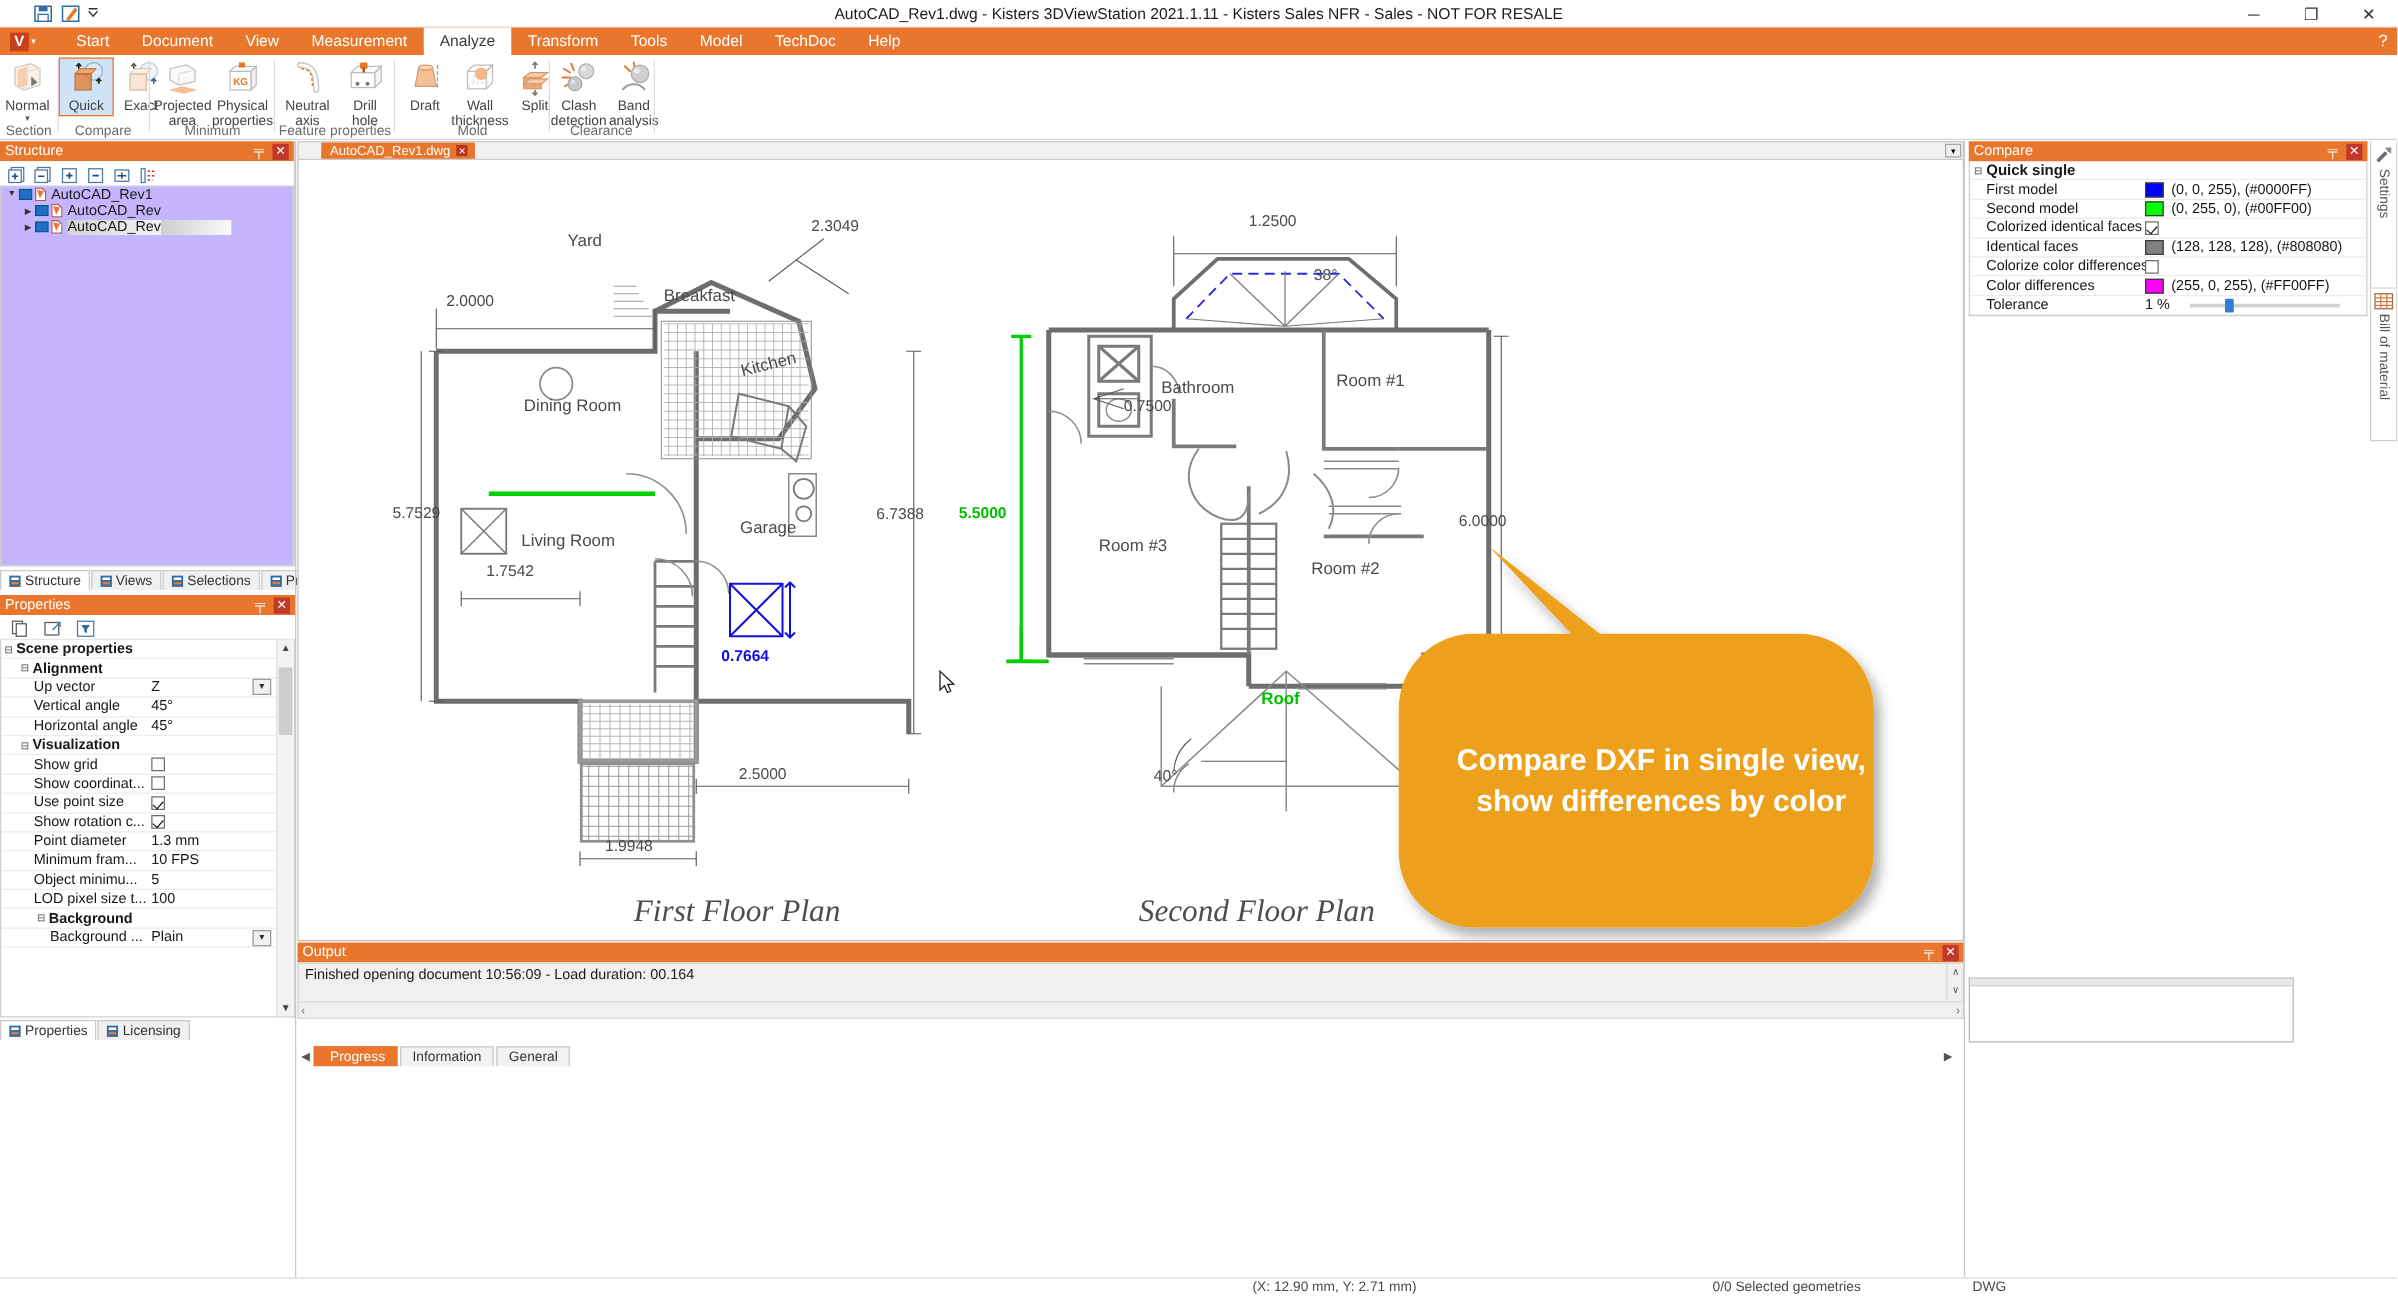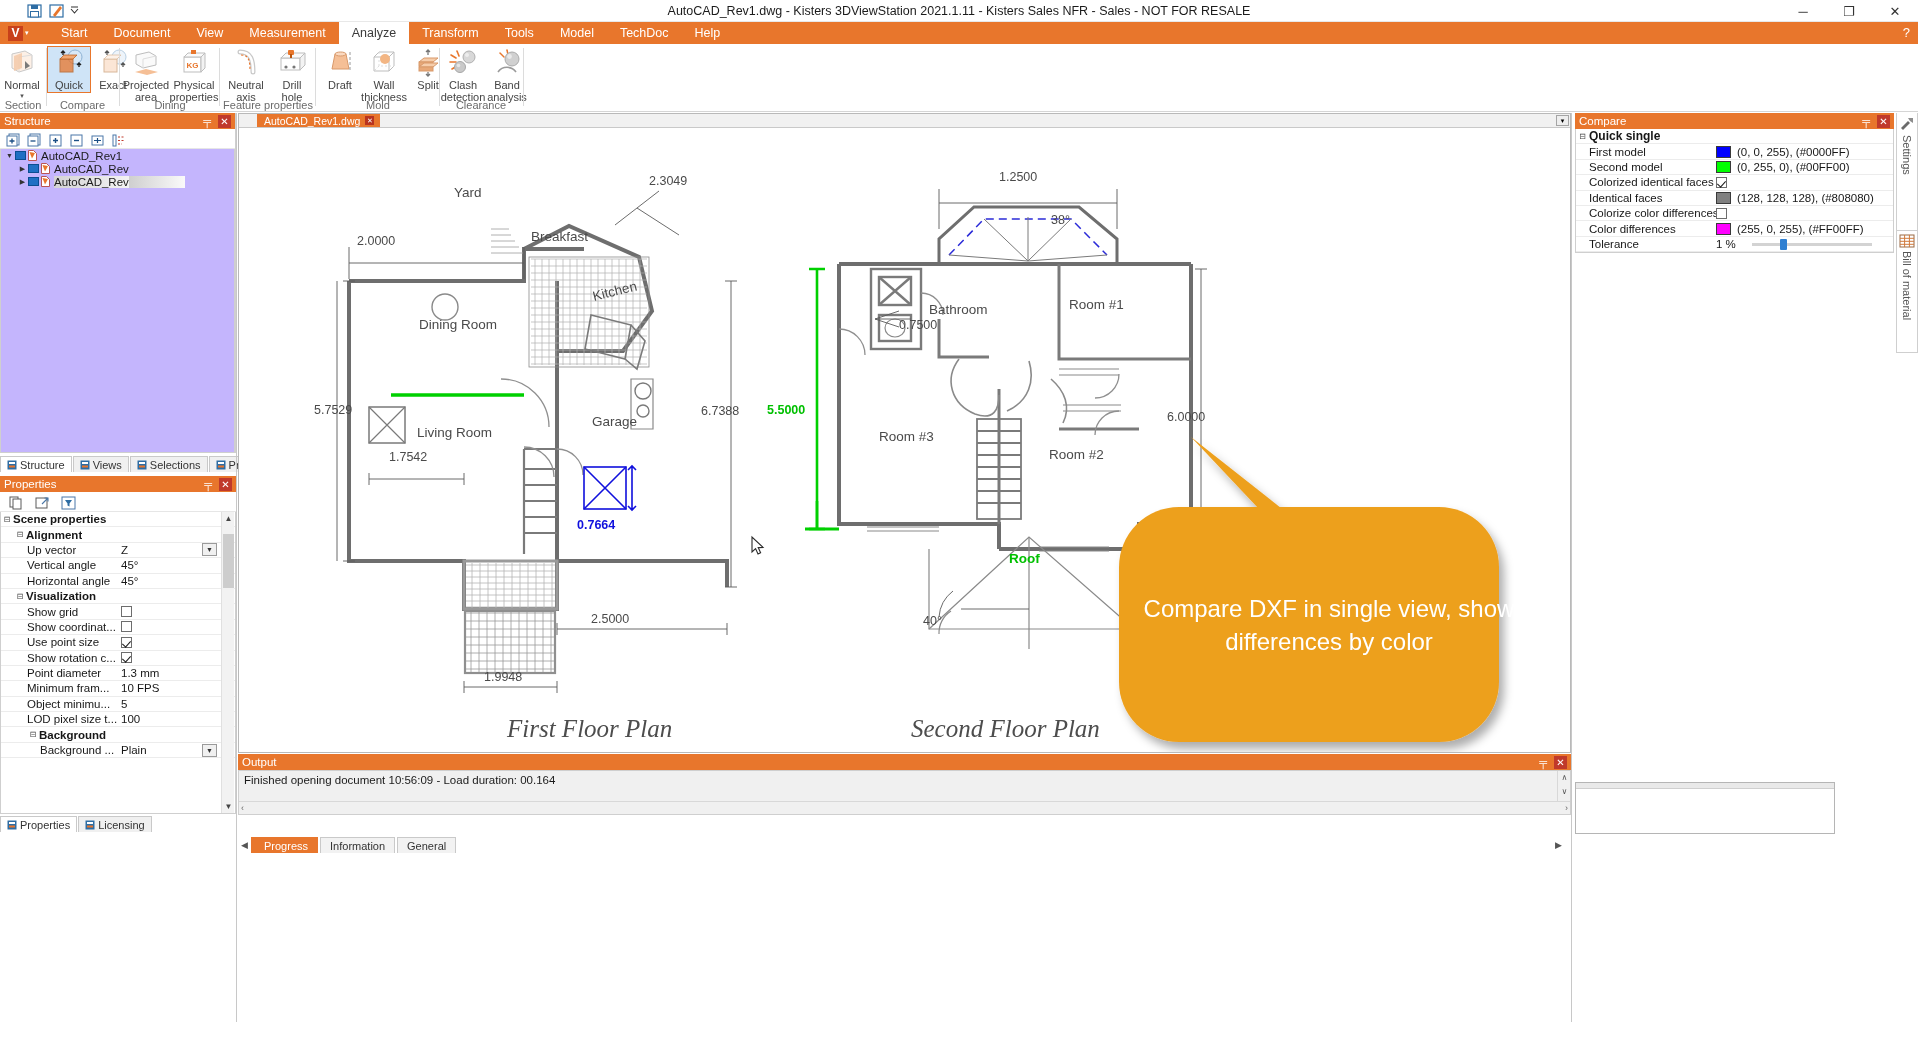--- a/index.html
+++ b/index.html
@@ -352,21 +352,21 @@
               <rect x="7" y="9" width="17" height="15" fill="#fff" stroke="#bdbdbd"></rect>
               <path d="M7 9 L11 5 L28 5 L24 9 Z" fill="#fafafa" stroke="#bdbdbd"></path>
               <path d="M24 9 L28 5 L28 20 L24 24 Z" fill="#f3f3f3" stroke="#bdbdbd"></path>
               <rect x="14" y="2" width="5" height="4" fill="#e8762c"></rect>
               <text x="15.5" y="20" font-size="8" font-weight="bold" fill="#e8762c" font-family="sans-serif" text-anchor="middle">KG</text>
             </svg>
           </span>
           <span class="lbl">Physical properties</span>
         </div>
       </div>
-      <div class="rgroup-label">Dining</div>
+      <div class="rgroup-label">Minimum</div>
     </div>
     <div class="rsep" style="left:219px;"></div>
 
     <div class="rgroup" style="left:222px;width:92px;">
       <div class="rgroup-items">
         <div class="ritem">
           <span class="ico">
             <svg width="34" height="30" viewBox="0 0 34 30">
               <path d="M11 4 C22 4 24 12 24 24" stroke="#c9c9c9" stroke-width="5" fill="none" stroke-linecap="round"></path>
               <path d="M11 4 C22 4 24 12 24 24" stroke="#fff" stroke-width="2.5" fill="none" stroke-linecap="round"></path>
@@ -1001,21 +1001,21 @@
           <defs>
             <filter id="cshadow" x="-25%" y="-25%" width="160%" height="160%">
               <feDropShadow dx="5" dy="7" stdDeviation="5" flood-color="#000" flood-opacity="0.32"></feDropShadow>
             </filter>
           </defs>
           <g filter="url(#cshadow)">
             <path d="M252 8 L432 150 L420 186 Z" fill="#eda01f"></path>
             <rect x="180" y="78" width="380" height="235" rx="60" ry="60" fill="#eda01f"></rect>
           </g>
         </svg>
-        <div class="bubble" style="left:180px;top:78px;width:420px;height:235px;box-shadow:none;background:transparent;">
+        <div class="bubble" style="left:180px;top:78px;width:420px;height:235px;box-shadow:none;background:transparent;font-weight:bold;">
           <div class="ctext">Compare DXF in single view, show differences by color</div>
         </div>
       </div>
     </div>
   </div>
 
   <div class="compare">
     <div class="panel-title">
       <span class="ptxt">Compare</span>
       <span class="pin">╤</span>
@@ -1138,14 +1138,19 @@
     <span class="oarrow" style="position:absolute;right:6px;">▶</span>
   </div>
 
   <div class="rpane">
     <div class="rpane-top"></div>
   </div>
 
   <div class="divider-v" style="left:1571px;top:113px;height:909px;"></div>
   <div class="divider-v" style="left:236px;top:113px;height:909px;"></div>
 
+  <div class="statusbar">
+    <span class="sb-item" style="left:1002px;">(X: 12.90 mm, Y: 2.71 mm)</span>
+    <span class="sb-item" style="left:1370px;">0/0 Selected geometries</span>
+    <span class="sb-item" style="left:1578px;">DWG</span>
+  </div>
 
 </div>
 
 </body></html>

